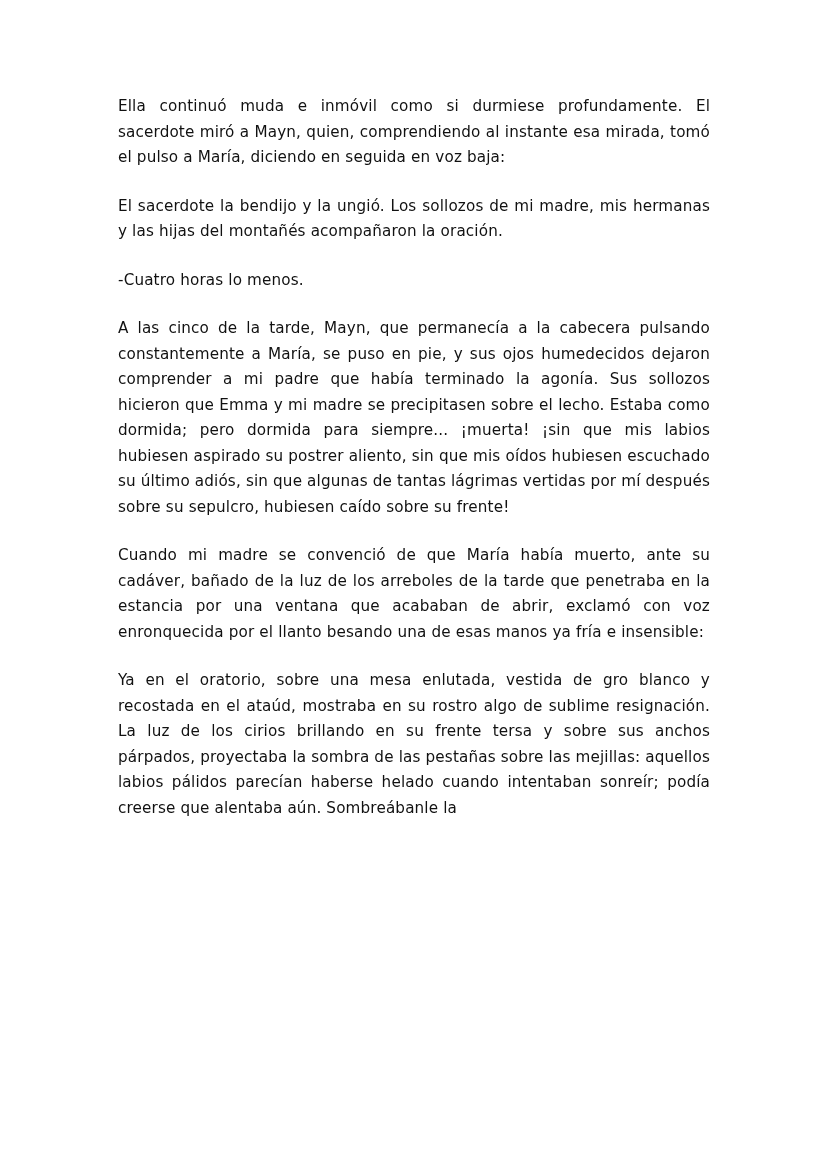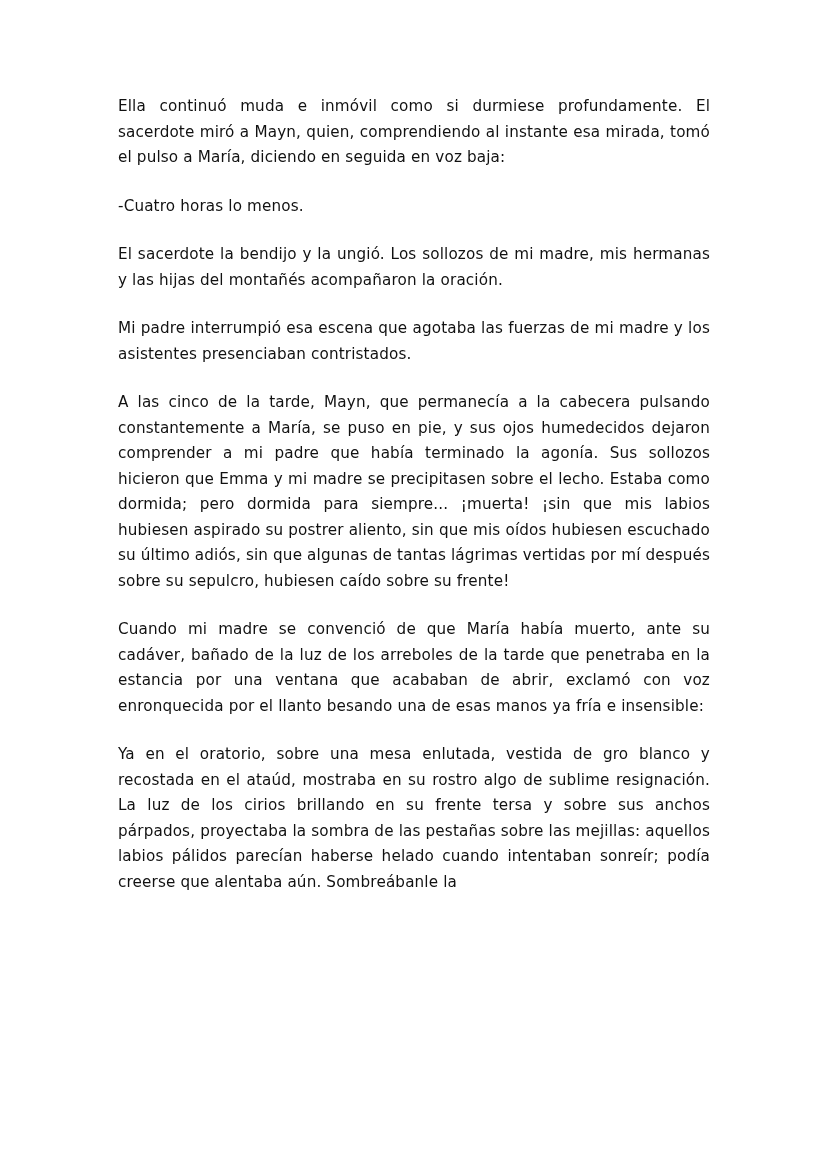--- a/index.html
+++ b/index.html
@@ -40,20 +40,19 @@
   .para:last-child {
     margin-bottom: 0;
   }
 </style>
 </head>
 <body>
 
 <div class="page">
   <div class="content">
     <p class="para">Ella continuó muda e inmóvil como si durmiese profundamente. El sacerdote miró a Mayn, quien, comprendiendo al instante esa mirada, tomó el pulso a María, diciendo en seguida en voz baja:</p>
+    <p class="para">El sacerdote la bendijo y la ungió. Los sollozos de mi madre, mis hermanas y las hijas del montañés acompañaron la oración.</p>
     <p class="para">-Cuatro horas lo menos.</p>
-    <p class="para">El sacerdote la bendijo y la ungió. Los sollozos de mi madre, mis hermanas y las hijas del montañés acompañaron la oración.</p>
-    <p class="para">Mi padre interrumpió esa escena que agotaba las fuerzas de mi madre y los asistentes presenciaban contristados.</p>
     <p class="para">A las cinco de la tarde, Mayn, que permanecía a la cabecera pulsando constantemente a María, se puso en pie, y sus ojos humedecidos dejaron comprender a mi padre que había terminado la agonía. Sus sollozos hicieron que Emma y mi madre se precipitasen sobre el lecho. Estaba como dormida; pero dormida para siempre... ¡muerta! ¡sin que mis labios hubiesen aspirado su postrer aliento, sin que mis oídos hubiesen escuchado su último adiós, sin que algunas de tantas lágrimas vertidas por mí después sobre su sepulcro, hubiesen caído sobre su frente!</p>
     <p class="para">Cuando mi madre se convenció de que María había muerto, ante su cadáver, bañado de la luz de los arreboles de la tarde que penetraba en la estancia por una ventana que acababan de abrir, exclamó con voz enronquecida por el llanto besando una de esas manos ya fría e insensible:</p>
     <p class="para">Ya en el oratorio, sobre una mesa enlutada, vestida de gro blanco y recostada en el ataúd, mostraba en su rostro algo de sublime resignación. La luz de los cirios brillando en su frente tersa y sobre sus anchos párpados, proyectaba la sombra de las pestañas sobre las mejillas: aquellos labios pálidos parecían haberse helado cuando intentaban sonreír; podía creerse que alentaba aún. Sombreábanle la</p>
   </div>
 </div>
 
 </body></html>

